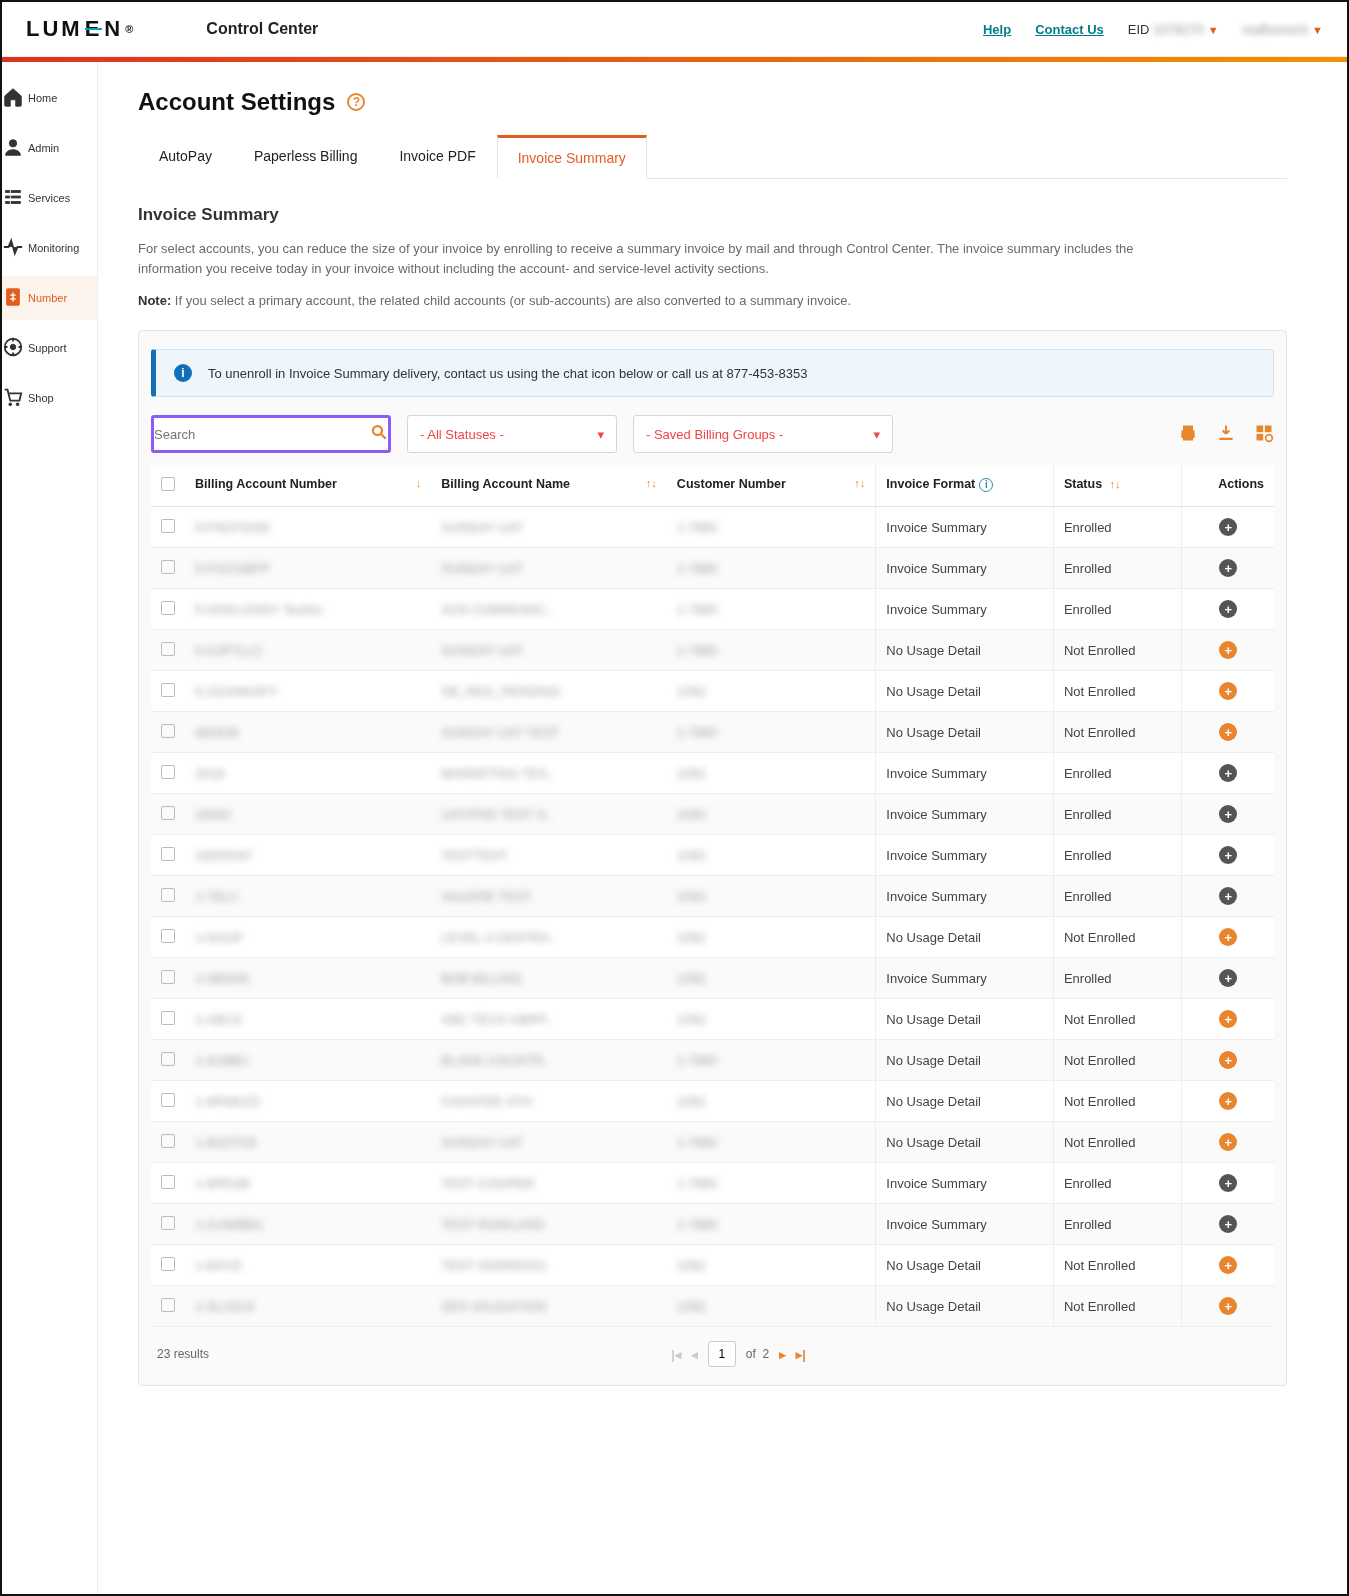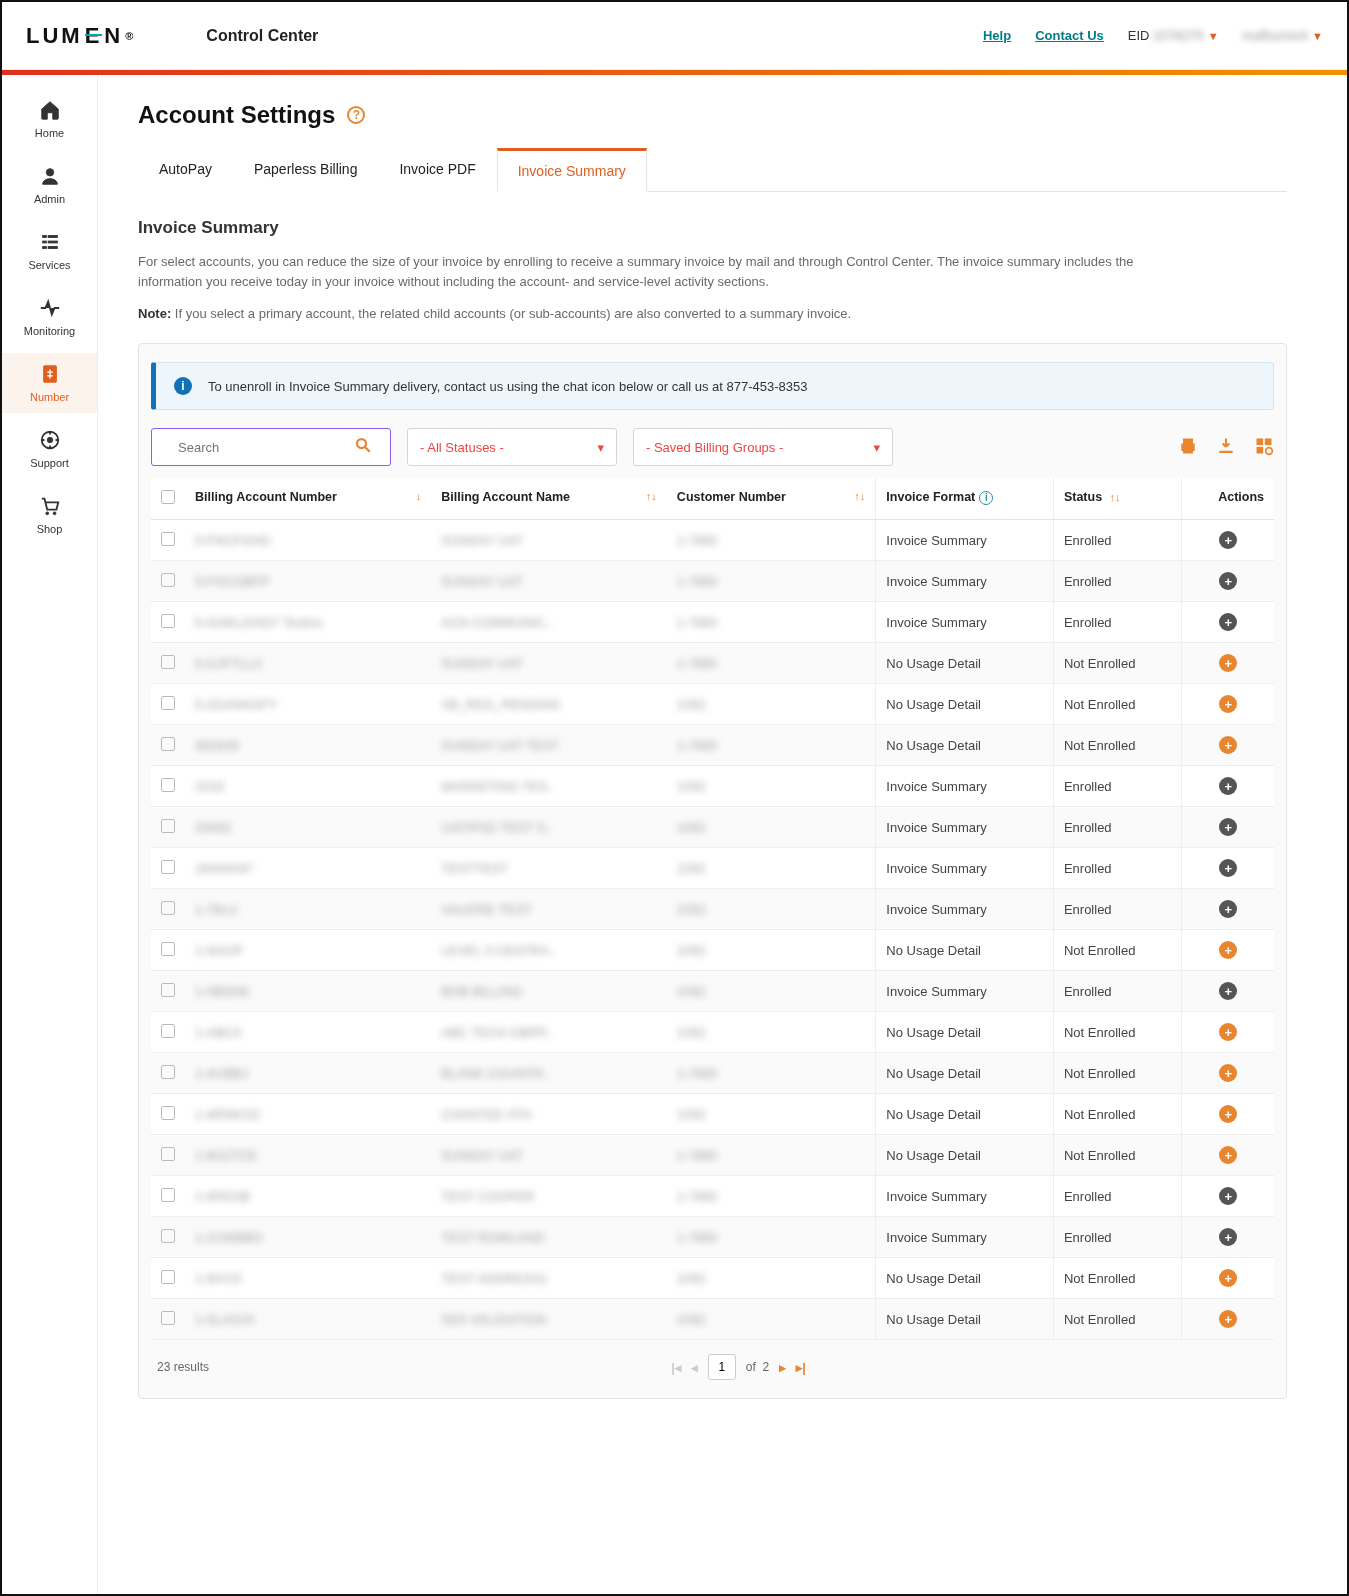--- a/index.html
+++ b/index.html
@@ -1,49 +1,49 @@
 <!DOCTYPE html>
 <html><head>
 <meta charset="utf-8">
 <style>
 *{box-sizing:border-box;margin:0;padding:0;font-family:Arial,Helvetica,sans-serif}
 body{background:#fff;color:#333;font-size:13px}
 .app{border:2px solid #111;width:1349px;height:1596px;margin:0 auto;position:relative;display:flex;flex-direction:column;overflow:hidden}
-.topbar{height:68px;display:flex;align-items:center;padding:0 24px;border-bottom:1px solid #eee}
+.topbar{height:55px;display:flex;align-items:center;padding:0 24px;border-bottom:1px solid #eee}
 .logo{font-weight:700;letter-spacing:3px;font-size:22px;color:#111;display:flex;align-items:center;gap:2px}
 .logo .e{position:relative;display:inline-block}
 .logo .e::after{content:"";position:absolute;left:0;right:0;top:45%;height:2px;background:#00a5c4}
 .appname{margin-left:70px;font-weight:700;font-size:16px;color:#222}
 .top-right{margin-left:auto;display:flex;align-items:center;gap:24px;font-size:13px}
 .link{color:#007d8a;font-weight:700;text-decoration:underline;cursor:pointer}
 .eid{font-size:13px;color:#333}
 .blur{color:transparent;text-shadow:0 0 6px #888;user-select:none}
 .chev{color:#e05f20;font-size:11px;margin-left:4px}
 .orange-strip{height:5px;background:linear-gradient(90deg,#e0301e,#f39200)}
 .body{flex:1;display:flex;min-height:0}
 .sidebar{width:96px;border-right:1px solid #eee;display:flex;flex-direction:column;align-items:center;padding-top:14px;gap:6px}
-.sb-item{width:100%;display:flex;flex-direction:column;align-items:center;gap:4px;padding:10px 0;font-size:11px;color:#333;cursor:pointer}
+.sb-item{width:100%;display:flex;flex-direction:row;align-items:center;gap:4px;padding:10px 0;font-size:11px;color:#333;cursor:pointer}
 .sb-item.active{background:#fdf3ed;color:#e05f20}
 .sb-item.active svg{fill:#e05f20;stroke:#e05f20}
 .sb-item svg{width:22px;height:22px;fill:#333;stroke:#333}
 .main{flex:1;padding:26px 60px 10px 40px;overflow:auto}
 .page-title{font-size:24px;font-weight:800;color:#111;display:flex;align-items:center;gap:12px;margin-bottom:18px}
 .help-circle{width:18px;height:18px;border:2px solid #e8862f;border-radius:50%;color:#e8862f;display:inline-flex;align-items:center;justify-content:center;font-size:12px;font-weight:700}
 .tabs{display:flex;border-bottom:1px solid #e3e3e3;margin-bottom:26px}
 .tab{padding:12px 20px;font-size:14px;font-weight:400;color:#222;cursor:pointer;border:1px solid transparent;border-bottom:none;position:relative;top:1px;background:#fff}
 .tab.active{color:#e05f20;border-top:3px solid #e05f20;border-left:1px solid #e3e3e3;border-right:1px solid #e3e3e3;border-bottom:1px solid #fff}
 .section-title{font-size:17px;font-weight:800;margin-bottom:14px}
 .desc{font-size:13px;color:#6a6a6a;line-height:1.55;margin-bottom:14px;max-width:1050px}
 .note{font-size:13px;color:#6a6a6a;margin-bottom:22px}
 .note b{color:#333;font-weight:700}
 .panel{border:1px solid #e3e3e3;border-radius:4px;background:#fafafa;padding:18px 12px 14px}
 .info-banner{display:flex;align-items:center;gap:16px;background:#eef6fb;border:1px solid #cfe4f0;border-left:5px solid #1071b8;border-radius:3px;padding:14px 18px;margin-bottom:18px}
 .info-icon{width:18px;height:18px;border-radius:50%;background:#1071b8;color:#fff;display:flex;align-items:center;justify-content:center;font-weight:700;font-size:12px}
 .controls{display:flex;align-items:center;gap:16px;margin-bottom:12px}
-.search{display:flex;align-items:center;border:1px solid #8b5cf6;border-radius:3px;background:#fff;height:38px;width:240px;padding:0 26px}
+.search{display:flex;align-items:center;border:3px solid #8b5cf6;border-radius:3px;background:#fff;height:38px;width:240px;padding:0 0}
 .search input{border:none;outline:none;flex:1;font-size:13px;color:#555;background:transparent}
 .search-icn{color:#e8862f;font-size:16px;font-weight:700}
 .select{display:flex;align-items:center;justify-content:space-between;border:1px solid #d6d6d6;border-radius:3px;background:#fff;height:38px;padding:0 12px;color:#ef4444;font-size:13px;cursor:pointer}
 .select.status{width:210px}
 .select.groups{width:260px}
 .ctrl-icons{margin-left:auto;display:flex;align-items:center;gap:18px}
 .ctrl-icons svg{width:20px;height:20px;fill:#e8862f;cursor:pointer}
 .table{width:100%;border-collapse:collapse}
 .table th{text-align:left;font-size:12.5px;font-weight:700;color:#222;padding:12px 10px;border-bottom:1px solid #e3e3e3;vertical-align:top;background:#fff}
 .table td{font-size:13px;color:#444;padding:11px 10px;border-bottom:1px solid #eee;background:#fff}

